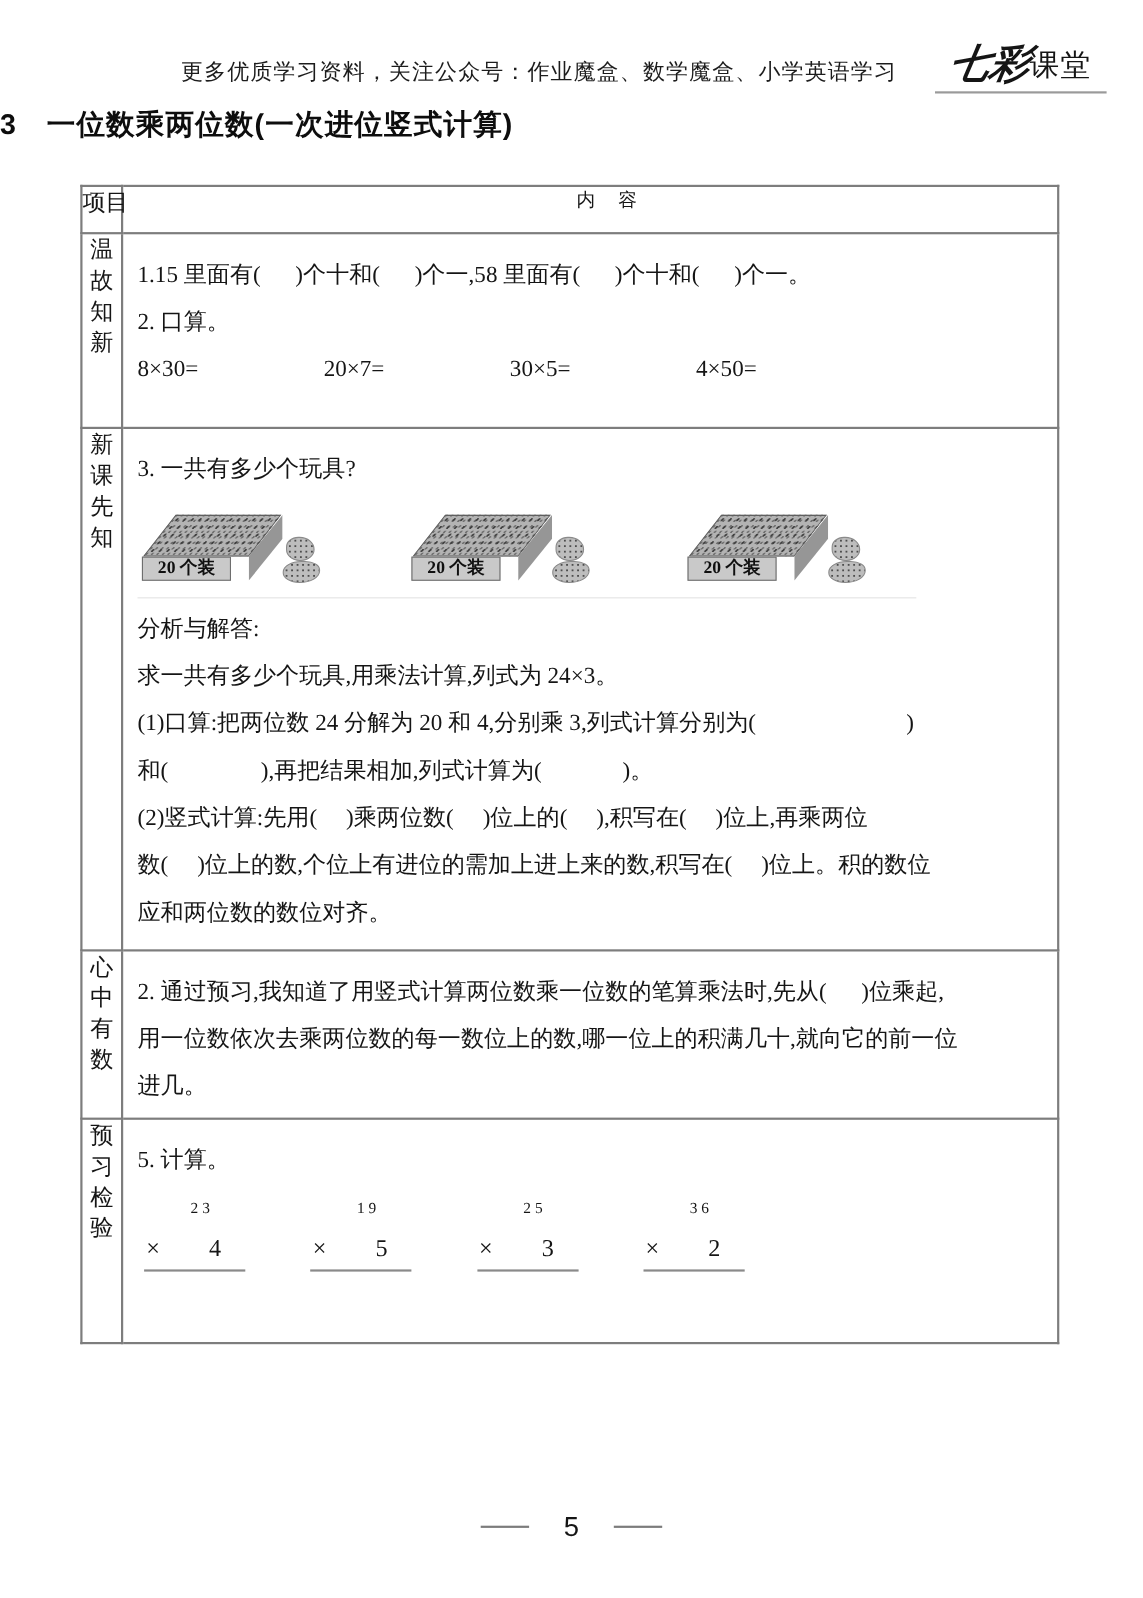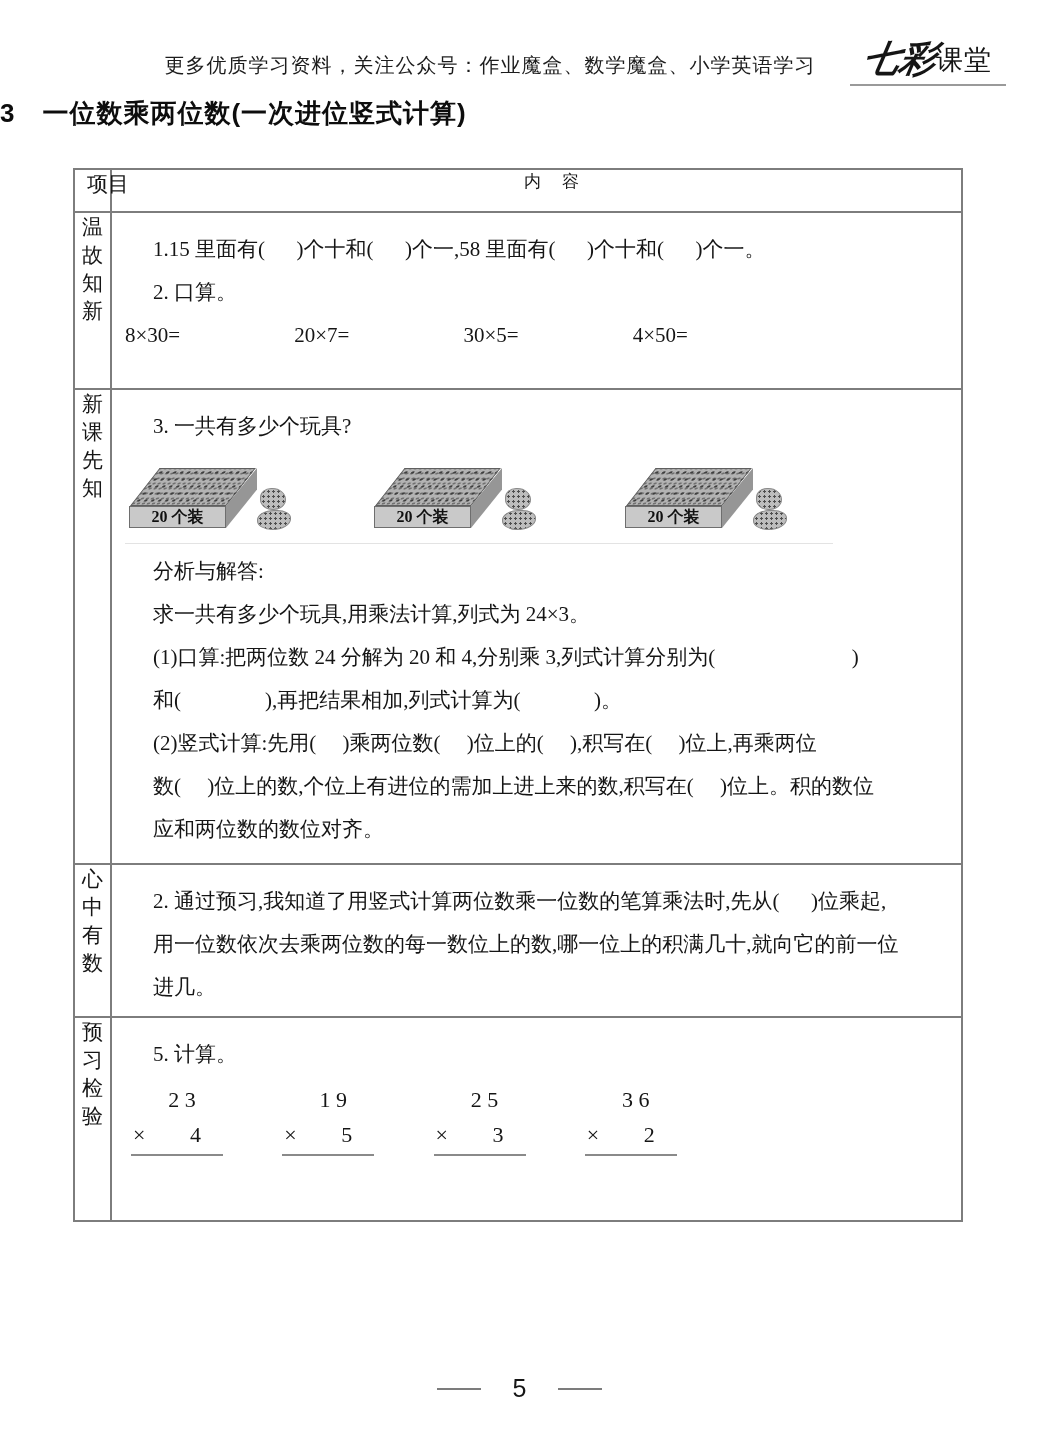--- a/index.html
+++ b/index.html
@@ -59,25 +59,25 @@
   }
   td.label-cell {
     width:49px;
     text-align:center; vertical-align:middle;
     font-size:21px; line-height:28px;
     white-space:pre-line;
   }
   td.content-cell { padding:0 10px 0 13px; font-size:21px; }
   td.head-item {
     width:37px; text-align:left; vertical-align:middle;
-    font-size:21px; height:43px; white-space:nowrap;padding-left:12px;
+    font-size:21px; height:43px; white-space:nowrap;
   }
   td.head-content { text-align:center; vertical-align:middle; font-size:17px; letter-spacing:2px;padding-left:32px; }
 
-  .line { white-space:pre; line-height:43px; overflow:hidden;margin-left:28px; }
+  .line { white-space:pre; line-height:43px; overflow:hidden; }
   .pad-t { padding-top:15px; }
 
   
   .mental-row { line-height:43px; white-space:nowrap; }
   .mental-item { display:inline-block; width:164px; white-space:pre; }
 
   
   .toys-row {
     position:relative; margin:12px 0 6px 0;
     width:708px; height:84px;
@@ -90,21 +90,21 @@
     transform:skewX(-38deg); transform-origin:bottom left;
     background-color:#b3b3b3;
     background-image:
       radial-gradient(#3f3f3f 1.1px, transparent 1.5px),
       radial-gradient(#707070 1px, transparent 1.4px);
     background-size:7px 7px, 5px 5px;
     background-position:0 0, 3px 2px;
     border:1px solid #5f5f5f;
   }
   .box-front {
-    position:absolute; left:2px; top:46px; width:97px; height:22px;
+    position:absolute; left:2px; top:46px; width:81px; height:22px;
     background:#c9c9c9; border:1px solid #6e6e6e;
     text-align:center; font-weight:bold; font-size:16px; line-height:19px;
     white-space:nowrap; color:#101010;
   }
   .box-side {
     position:absolute; left:99px; top:8px; width:31px; height:60px;
     clip-path:polygon(0 63%, 100% 0, 100% 36%, 0 100%);
     background:#969696;
   }
   .blob {
@@ -117,21 +117,21 @@
   .blob.a { left:133px; top:28px; width:26px; height:22px; border-radius:45% 55% 50% 50%; }
   .blob.b { left:130px; top:50px; width:34px; height:20px; border-radius:50% 40% 55% 45%; }
 
   
   .mult-row { margin-top:6px; white-space:nowrap; }
   .mult {
     display:inline-block; width:92px; margin-left:6px; margin-right:48px;
     vertical-align:top;
   }
   .mult-top {
-    text-align:center; font-size:22px; line-height:36px; white-space:pre;
+    text-align:center; font-size:14px; line-height:36px; white-space:pre;
     padding-left:10px;
   }
   .mult-bot {
     display:flex; justify-content:space-between;
     font-size:22px; line-height:34px;
     padding:0 22px 2px 2px;
     border-bottom:2px solid #8a8a8a;
   }
 
   

